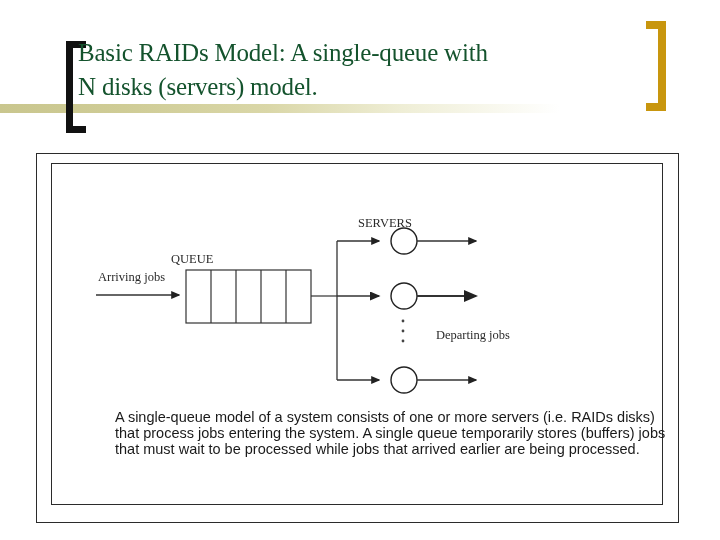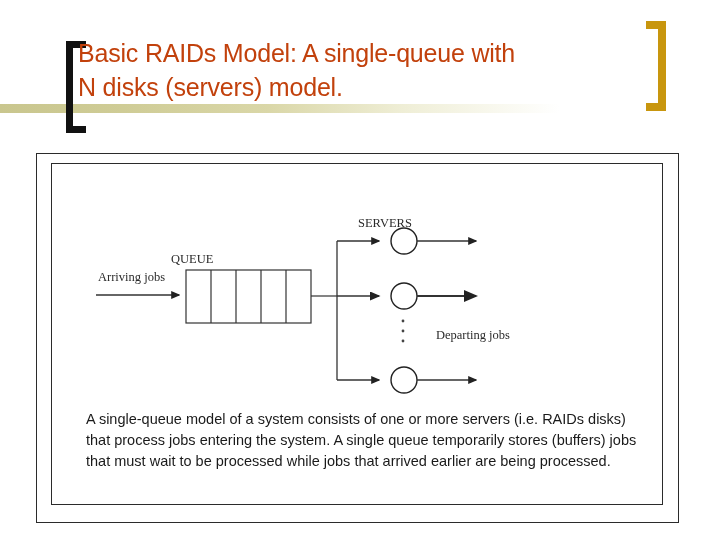--- a/index.html
+++ b/index.html
@@ -57,24 +57,24 @@
     border-top: 8px solid #c8960e;
     border-bottom: 8px solid #c8960e;
     box-sizing: border-box;
   }
 
   #slide-title {
     position: absolute;
     left: 78px;
     top: 36px;
     width: 590px;
-    color: #c2410c;
+    color: #14532d;
     font-size: 25px;
     line-height: 34px;
-    font-family: Liberation Sans, sans-serif;
+    font-family: Liberation Serif, serif;
     font-weight: 400;
     letter-spacing: -0.2px;
     white-space: pre-line;
   }
 
   
   #content-outer-frame {
     position: absolute;
     left: 36px;
     top: 153px;
@@ -101,26 +101,26 @@
     left: 51px;
     top: 163px;
     width: 612px;
     height: 240px;
   }
   #queue-diagram svg { display: block; }
 
   
   #body-text {
     position: absolute;
-    left: 86px;
+    left: 115px;
     top: 409px;
     width: 560px;
     color: #1a1a1a;
     font-size: 14.5px;
-    line-height: 21px;
+    line-height: 16px;
     font-family: "Liberation Sans", sans-serif;
   }
 </style>
 </head>
 <body>
 
 <div id="slide-title-block">
 
   <div id="title-band"></div>
 

